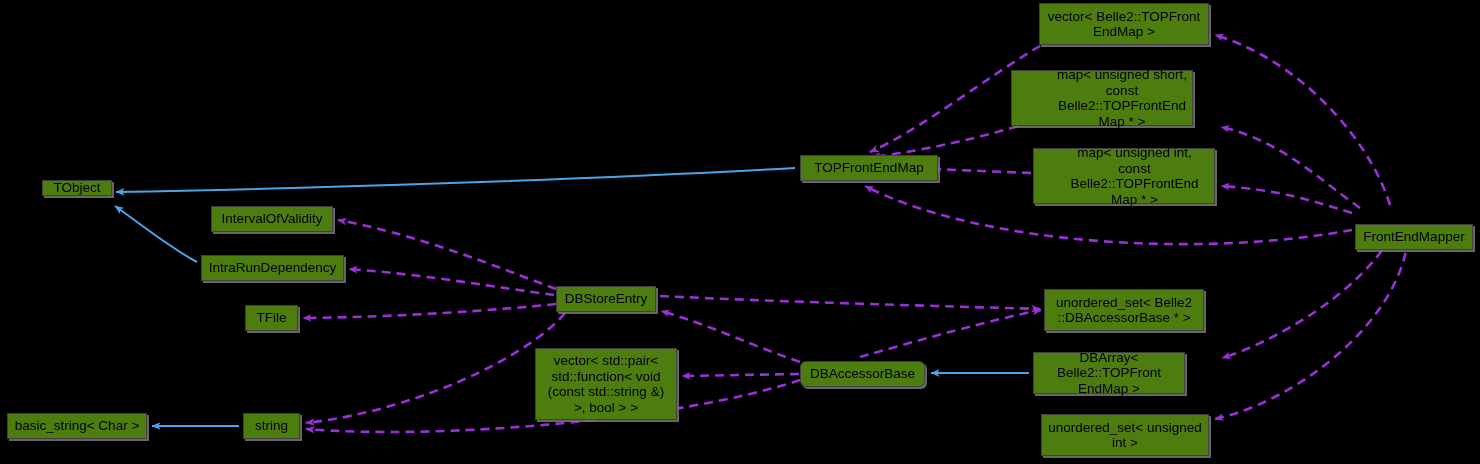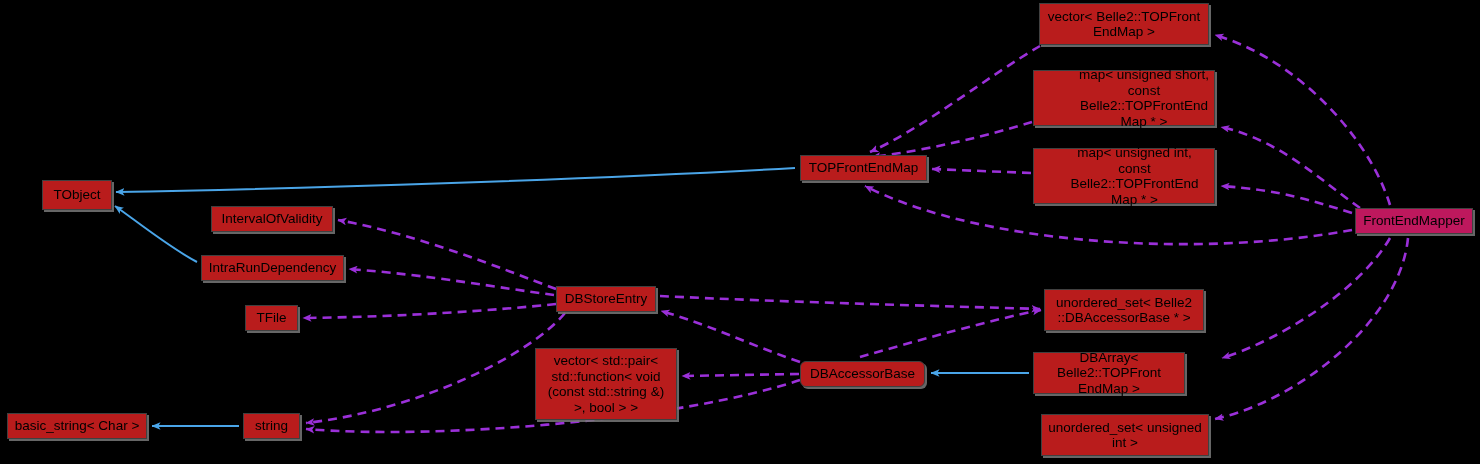--- a/index.html
+++ b/index.html
@@ -14,35 +14,36 @@
   }
   #edge-layer{
     position:absolute;
     left:0; top:0;
     width:1480px; height:464px;
     pointer-events:none;
   }
   .node{
     position:absolute;
     box-sizing:border-box;
-    background:#b91c1c;
+    background:#4d7c0f;
     border:1px solid #404040;
     box-shadow:2px 2px 0 rgba(120,120,120,0.85);
     color:#000000;
     font-size:13.5px;
     line-height:15.5px;
     text-align:center;
     display:flex;
     align-items:center;
     justify-content:center;
     white-space:pre-line;
     z-index:5;
   }
   .node.highlight{
-    background:#be185d;
+    background:#4d7c0f;
+    margin-top:16px;
   }
   .node .lbl{display:block;width:100%;padding:0 4px;}
 </style>
 </head>
 <body>
 
 <div id="canvas">
 
   <svg id="edge-layer" viewBox="0 0 1480 464" width="1480" height="464" xmlns="http://www.w3.org/2000/svg">
     <defs>
@@ -73,36 +74,36 @@
         <path d="M 660,296 C 780,302 940,306 1040,309" fill="none" stroke="#9b30d9" stroke-width="2.6" stroke-dasharray="9,6" marker-end="url(#arrow-usage)"></path>
         <path d="M 565,313 C 530,355 420,410 306,423" fill="none" stroke="#9b30d9" stroke-width="2.6" stroke-dasharray="9,6" marker-end="url(#arrow-usage)"></path>
         <path d="M 800,362 C 750,345 710,325 661,311" fill="none" stroke="#9b30d9" stroke-width="2.6" stroke-dasharray="9,6" marker-end="url(#arrow-usage)"></path>
         <path d="M 799,374 L 682,376" fill="none" stroke="#9b30d9" stroke-width="2.6" stroke-dasharray="9,6" marker-end="url(#arrow-usage)"></path>
         <path d="M 860,357 C 920,340 990,320 1041,310" fill="none" stroke="#9b30d9" stroke-width="2.6" stroke-dasharray="9,6" marker-end="url(#arrow-usage)"></path>
         <path d="M 800,380 C 680,420 440,440 306,429" fill="none" stroke="#9b30d9" stroke-width="2.6" stroke-dasharray="9,6" marker-end="url(#arrow-usage)"></path>
       </g>
   </svg>
 
   <div id="nodes-group">
-      <div class="node" style="left: 42px; top: 180px; width: 70px; height: 30px;"><span class="lbl">TObject</span></div>
+      <div class="node" style="left: 42px; top: 180px; width: 70px; height: 16px; align-items: flex-end;"><span class="lbl">TObject</span></div>
       <div class="node" style="left: 211px; top: 206px; width: 122px; height: 26px; text-align: center;"><span class="lbl">IntervalOfValidity</span></div>
       <div class="node" style="left: 201px; top: 255px; width: 143px; height: 26px;"><span class="lbl">IntraRunDependency</span></div>
       <div class="node" style="left: 245px; top: 305px; width: 53px; height: 26px;"><span class="lbl">TFile</span></div>
       <div class="node" style="left: 7px; top: 413px; width: 140px; height: 26px;"><span class="lbl">basic_string&lt; Char &gt;</span></div>
       <div class="node" style="left: 243px; top: 413px; width: 57px; height: 26px;"><span class="lbl">string</span></div>
       <div class="node" style="left: 535px; top: 341px; width: 142px; height: 72px; margin-top: 7px;"><span class="lbl">vector&lt; std::pair&lt;
 std::function&lt; void
 (const std::string &amp;)
 &gt;, bool &gt; &gt;</span></div>
       <div class="node" style="left: 556px; top: 286px; width: 100px; height: 26px;"><span class="lbl">DBStoreEntry</span></div>
       <div class="node" style="left: 800px; top: 361px; width: 125px; height: 26px; border-radius: 6px;"><span class="lbl">DBAccessorBase</span></div>
-      <div class="node" style="left: 800px; top: 155px; width: 127px; height: 26px;"><span class="lbl">TOPFrontEndMap</span></div>
+      <div class="node" style="left: 800px; top: 155px; width: 138px; height: 26px;"><span class="lbl">TOPFrontEndMap</span></div>
       <div class="node" style="left: 1039px; top: 3px; width: 170px; height: 42px;"><span class="lbl">vector&lt; Belle2::TOPFront
 EndMap &gt;</span></div>
-      <div class="node" style="left: 1033px; top: 70px; width: 182px; height: 56px; padding-left: 40px;"><span class="lbl">map&lt; unsigned short,
+      <div class="node" style="left: 1011px; top: 70px; width: 182px; height: 56px; padding-left: 40px;"><span class="lbl">map&lt; unsigned short,
 const Belle2::TOPFrontEnd
 Map * &gt;</span></div>
       <div class="node" style="left: 1033px; top: 148px; width: 182px; height: 56px; padding-left: 21px;"><span class="lbl">map&lt; unsigned int,
 const Belle2::TOPFrontEnd
 Map * &gt;</span></div>
       <div class="node" style="left: 1044px; top: 289px; width: 160px; height: 42px;"><span class="lbl">unordered_set&lt; Belle2
 ::DBAccessorBase * &gt;</span></div>
       <div class="node" style="left: 1033px; top: 352px; width: 152px; height: 42px;"><span class="lbl">DBArray&lt; Belle2::TOPFront
 EndMap &gt;</span></div>
       <div class="node" style="left: 1041px; top: 414px; width: 168px; height: 42px;"><span class="lbl">unordered_set&lt; unsigned

